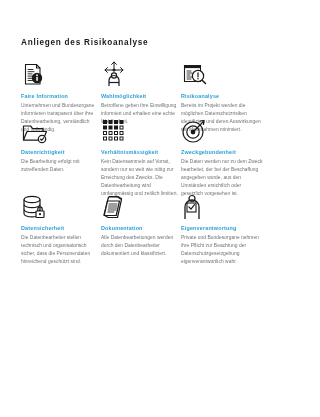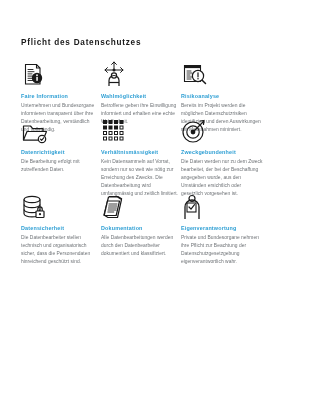--- a/index.html
+++ b/index.html
@@ -66,21 +66,21 @@
     line-height: 1.62;
     letter-spacing: 0.03px;
     margin: 0;
   }
 </style>
 </head>
 <body>
 
 <div class="page">
 
-  <h1 class="page-title">Pflicht des Datenschutzes</h1>
+  <h1 class="page-title">Anliegen des Risikoanalyse</h1>
 
   <div class="grid">
 
     <div class="cell cell-row-1">
       <div class="icon-box">
         <svg width="26" height="26" viewBox="0 0 26 26">
           <g fill="none" stroke="#1a1a1a" stroke-width="1.1">
             <path d="M4.5 2.5 h11 l3.5 3.5 v16 h-14.5 z"></path>
             <path d="M15.5 2.5 v3.5 h3.5"></path>
           </g>

